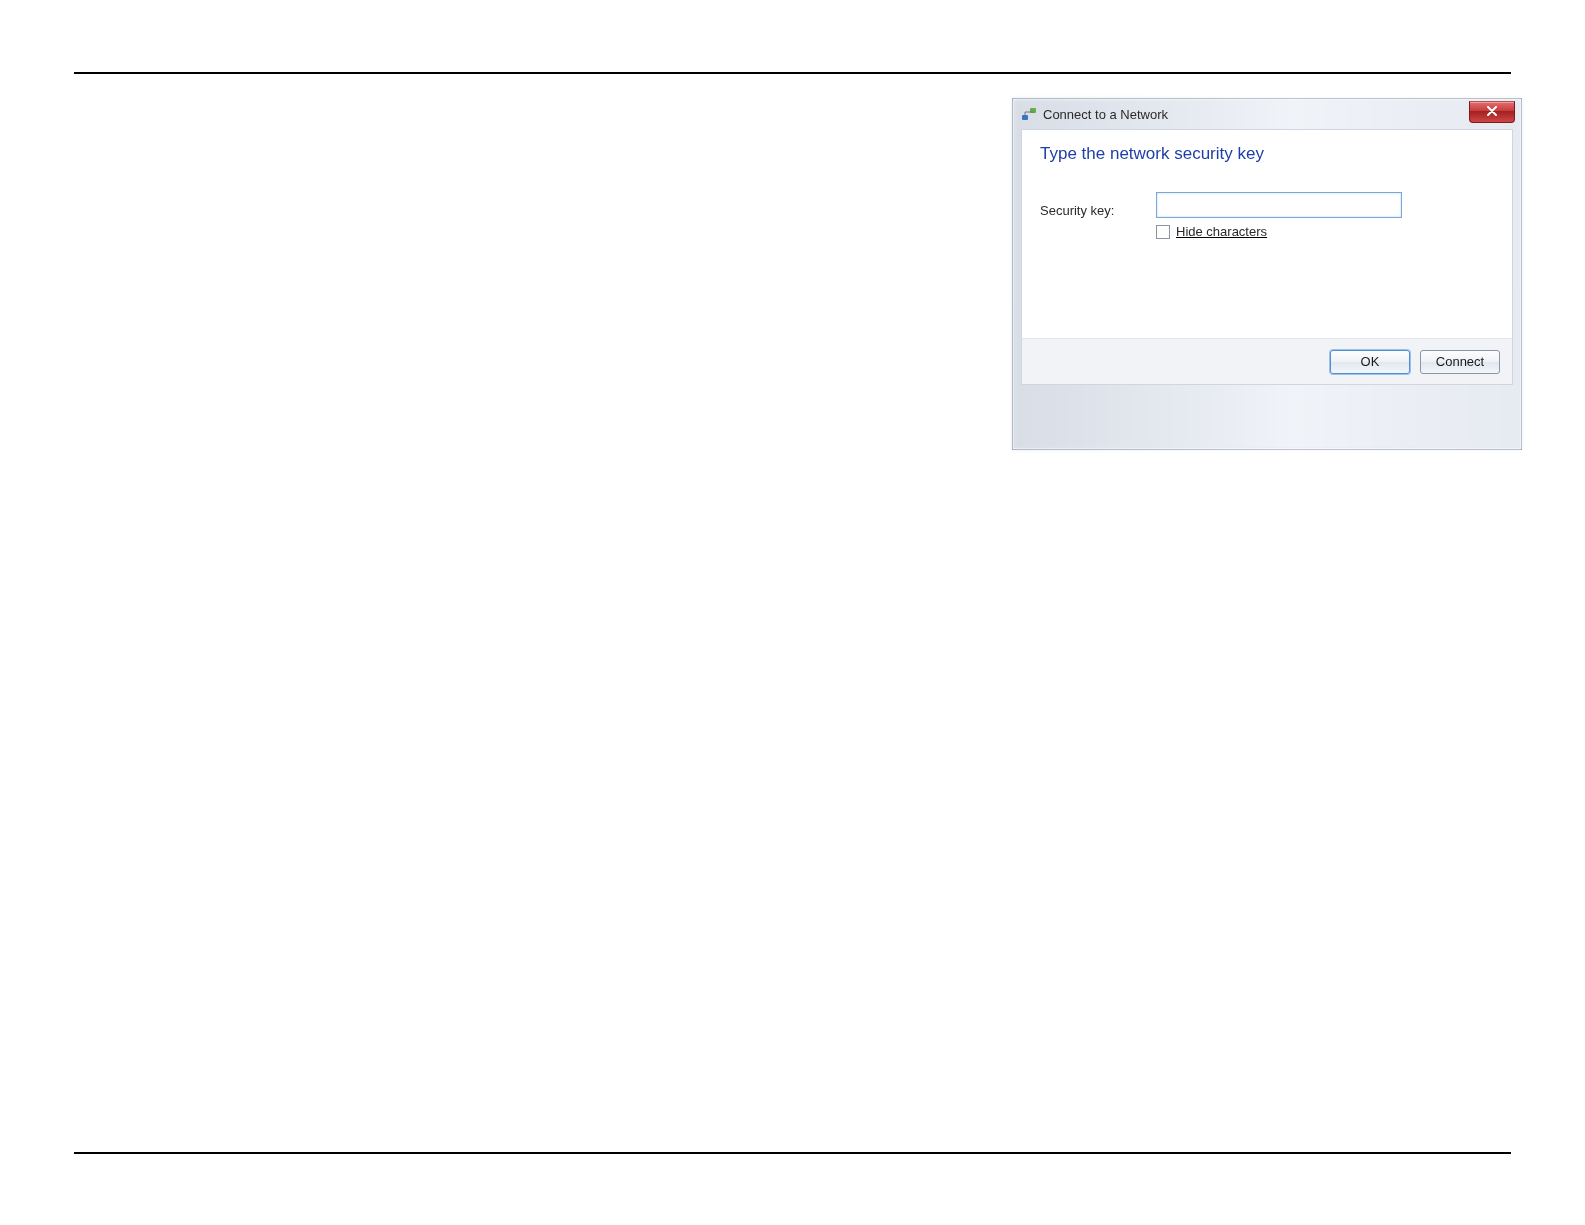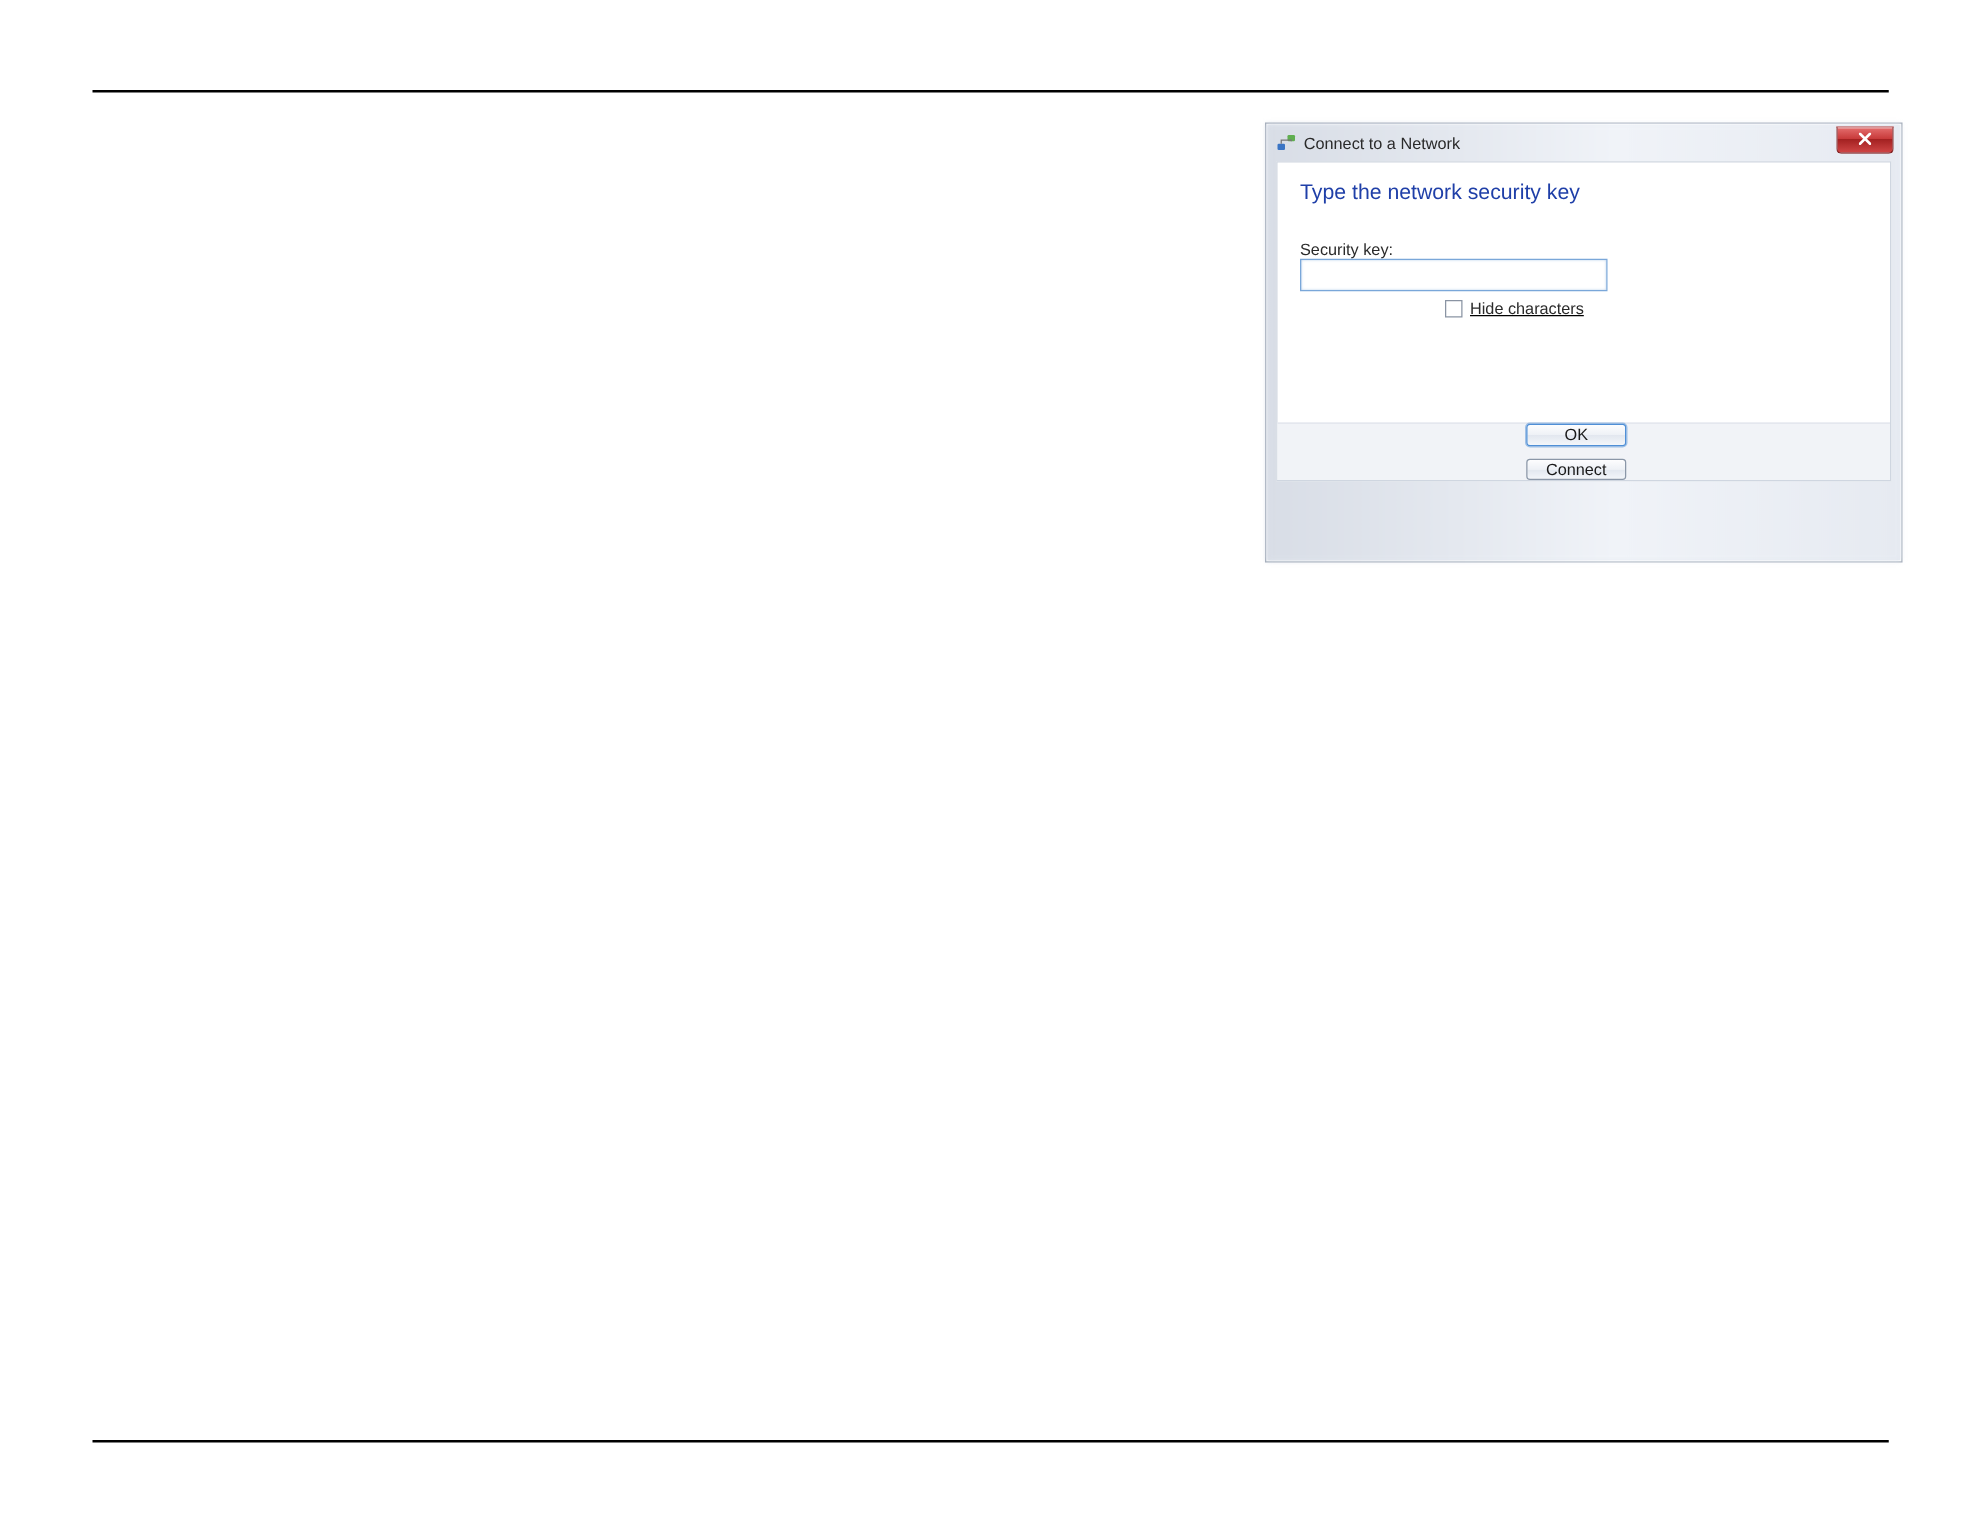--- a/index.html
+++ b/index.html
@@ -61,41 +61,41 @@
       height: 256px;
       display:flex; flex-direction:column;
     }
     .dialog-body { padding: 14px 16px 10px 18px; flex:1; }
     .heading {
       color: #1f3fa8;
       font-size: 17px;
       font-weight: 400;
       margin-bottom: 28px;
     }
-    .row { display:flex; align-items:flex-start;flex-direction:column; }
+    .row { display:flex; align-items:flex-end; }
     .field-label { width: 116px; font-size:13px; color:#2a2a2a; }
     .text-input {
       width: 246px; height: 26px;
       border: 1px solid #7aa7d9;
       padding: 2px 6px;
       font-size:13px;
       outline: none;
       box-shadow: inset 0 0 2px rgba(122,167,217,.6);
     }
     .check-row { display:flex; align-items:center; margin-top:6px; margin-left:116px;text-decoration:underline; }
     .chk {
       width:14px; height:14px; border:1px solid #8a94a3; background:#fff; margin-right:6px;
       display:inline-block; position:relative; cursor:pointer;
     }
     .chk-label { font-size:13px; color:#2a2a2a; cursor:pointer; }
     .dialog-footer {
       height: 46px; border-top:1px solid #e0e4eb;
       background:#f1f3f7;
       display:flex; justify-content:flex-end; align-items:center;
-      gap:10px; padding-right:12px;flex-direction:column;
+      gap:10px; padding-right:12px;
     }
     .btn {
       min-width: 80px; height: 24px;
       font-size: 13px; color:#1a1a1a;
       background: linear-gradient(180deg,#fdfdfe,#eef1f6 50%,#e2e7ef 51%,#f3f6fa);
       border: 1px solid #8b97a8;
       border-radius: 3px;
       cursor:pointer;
       padding: 0 10px;
     }

